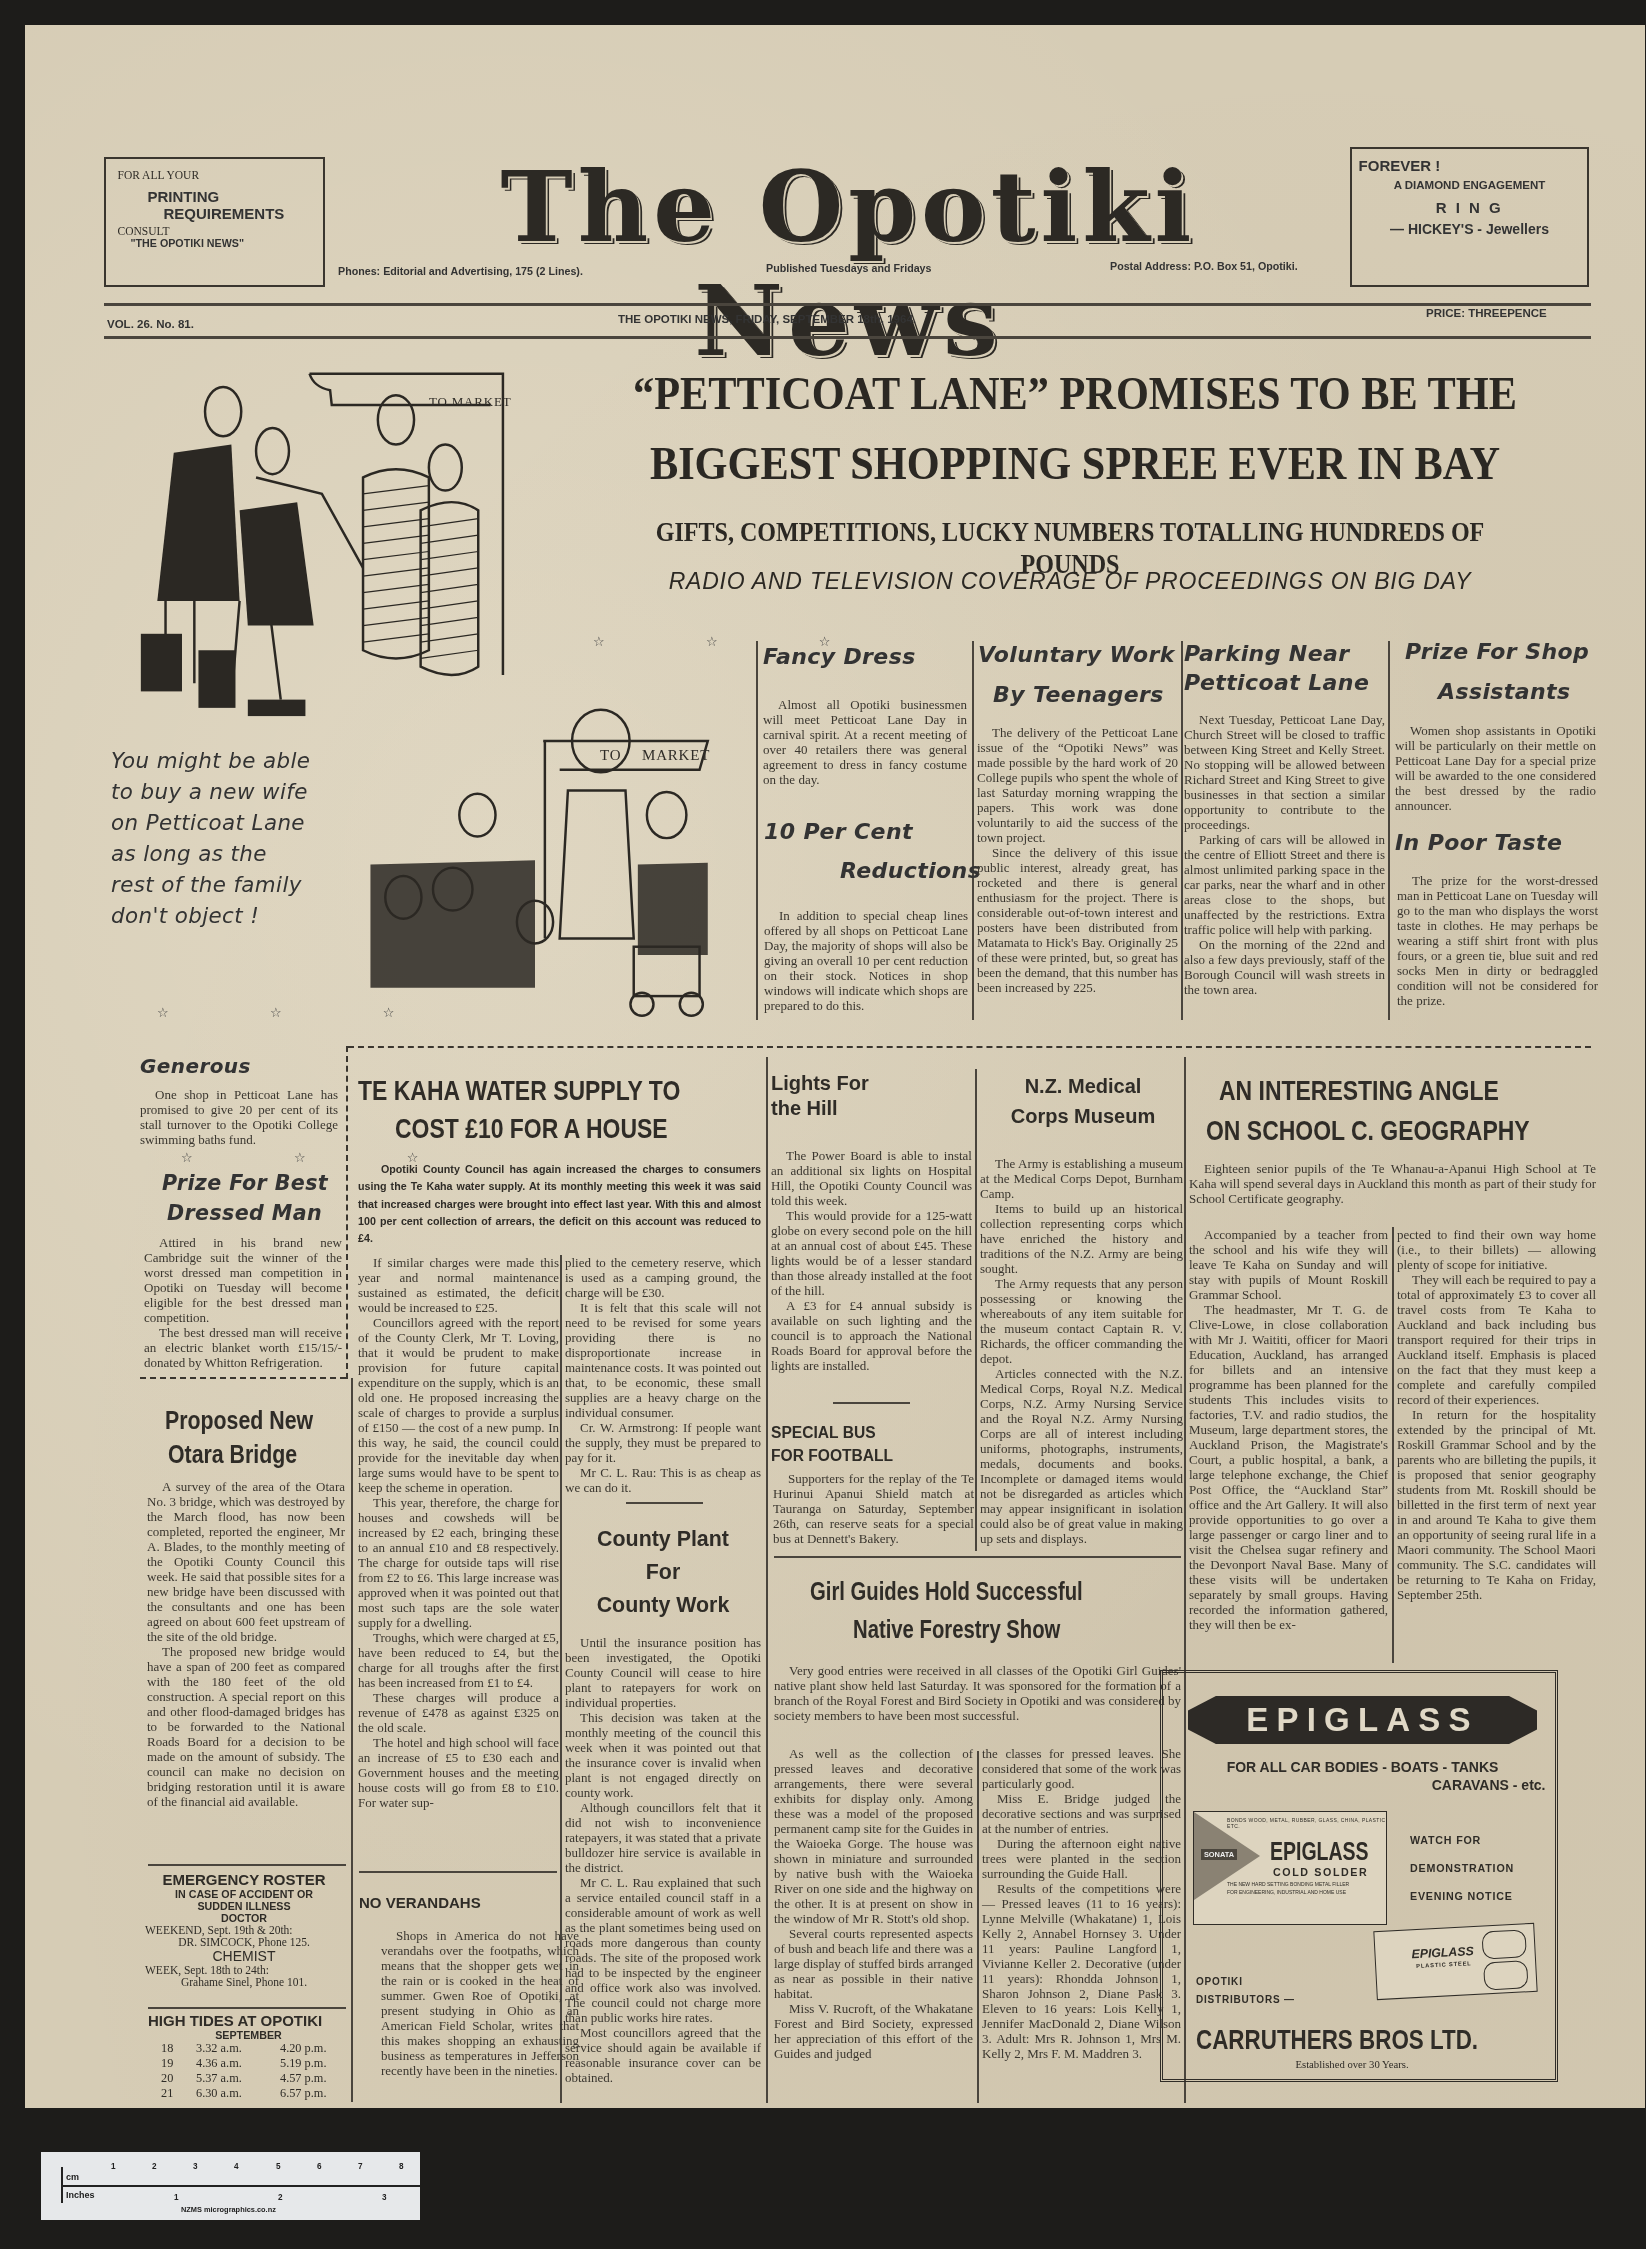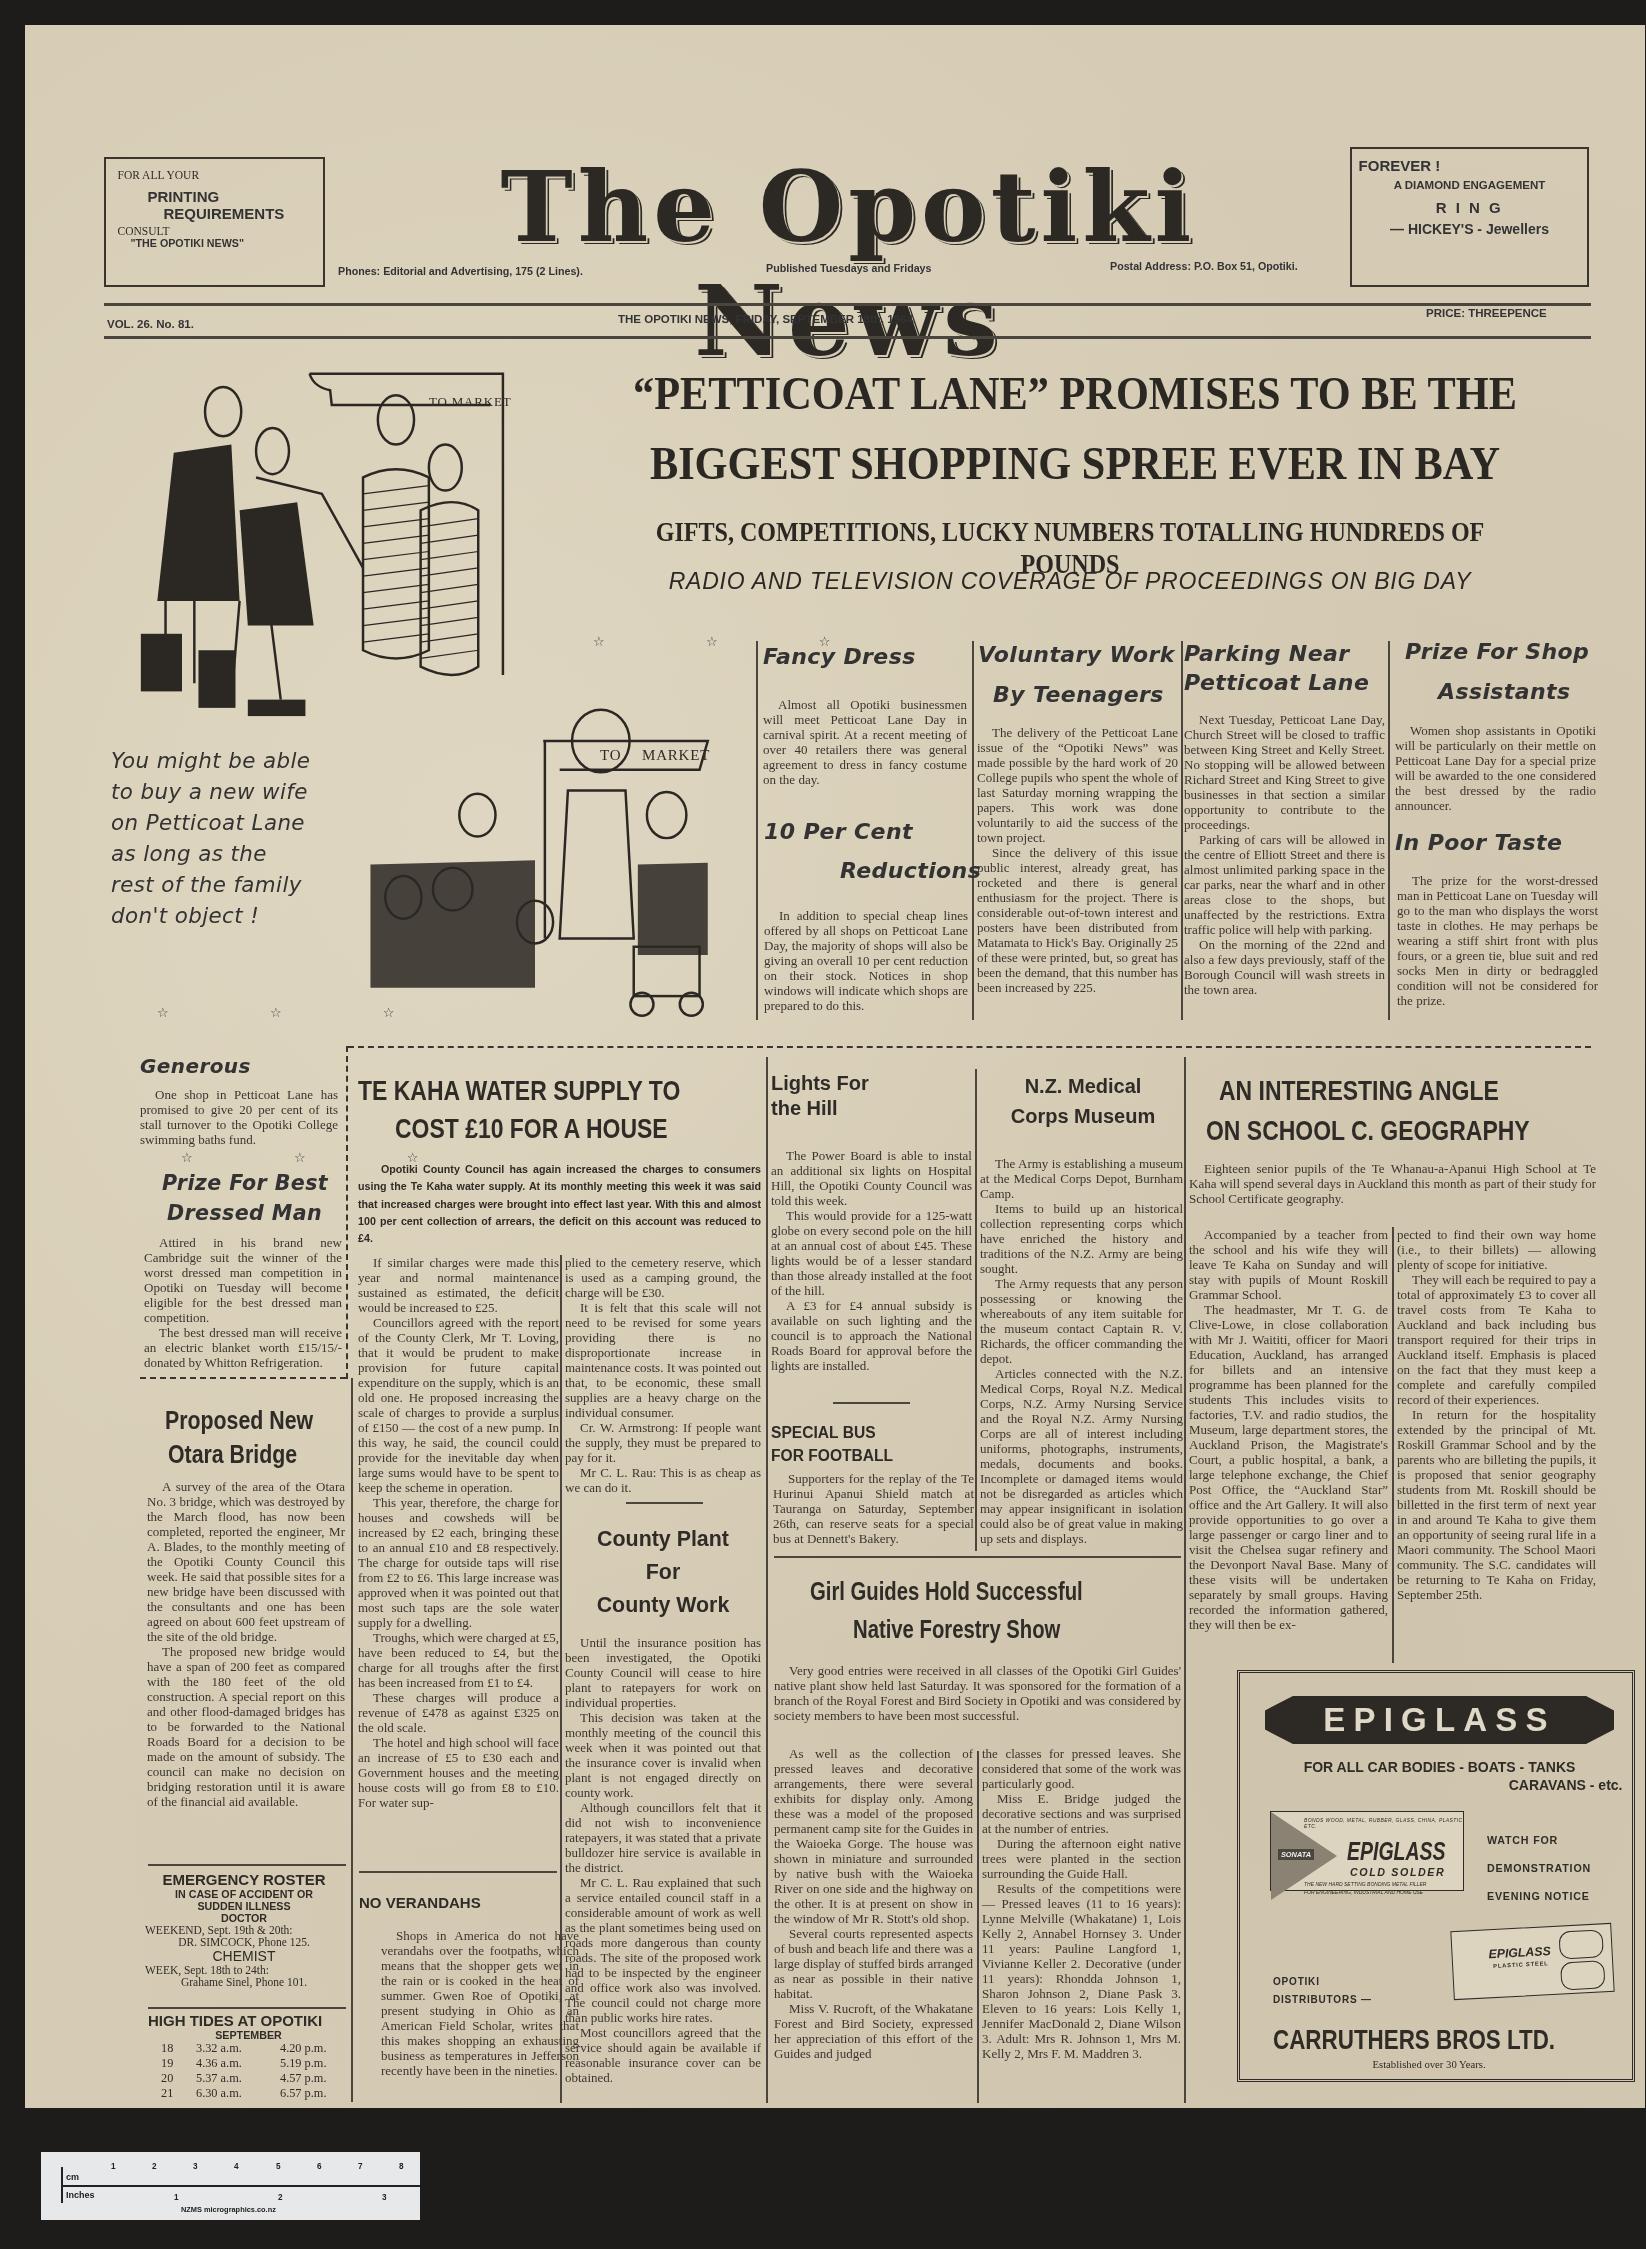--- a/index.html
+++ b/index.html
@@ -342,26 +342,26 @@
     <p>Accompanied by a teacher from the school and his wife they will leave Te Kaha on Sunday and will stay with pupils of Mount Roskill Grammar School.</p>
     <p>The headmaster, Mr T. G. de Clive-Lowe, in close collaboration with Mr J. Waititi, officer for Maori Education, Auckland, has arranged for billets and an intensive programme has been planned for the students This includes visits to factories, T.V. and radio studios, the Museum, large department stores, the Auckland Prison, the Magistrate's Court, a public hospital, a bank, a large telephone exchange, the Chief Post Office, the “Auckland Star” office and the Art Gallery. It will also provide opportunities to go over a large passenger or cargo liner and to visit the Chelsea sugar refinery and the Devonport Naval Base. Many of these visits will be undertaken separately by small groups. Having recorded the information gathered, they will then be ex-</p>
   </div>
   <div class="vrule" style="left:1367px;top:1202px;height:436px;"></div>
   <div class="abs body-text" style="left:1372px;top:1202px;width:199px;">
     <p style="text-indent:0">pected to find their own way home (i.e., to their billets) — allowing plenty of scope for initiative.</p>
     <p>They will each be required to pay a total of approximately £3 to cover all travel costs from Te Kaha to Auckland and back including bus transport required for their trips in Auckland itself. Emphasis is placed on the fact that they must keep a complete and carefully compiled record of their experiences.</p>
     <p>In return for the hospitality extended by the principal of Mt. Roskill Grammar School and by the parents who are billeting the pupils, it is proposed that senior geography students from Mt. Roskill should be billetted in the first term of next year in and around Te Kaha to give them an opportunity of seeing rural life in a Maori community. The School Maori community. The S.C. candidates will be returning to Te Kaha on Friday, September 25th.</p>
   </div>
 
-  <div class="ad-box" style="left:1212px;top:1645px;width:398px;height:412px;padding-left:40px;">
+  <div class="ad-box" style="left:1135px;top:1645px;width:398px;height:412px;padding-left:40px;">
     <div class="epiglass-banner" style="left:25px;top:23px;width:349px;height:48px;font-size:33px;line-height:48px;">EPIGLASS</div>
     <div class="abs sans" style="left:16.5px;top:86px;width:366px;text-align:center;font-size:14px;font-weight:bold;">FOR ALL CAR BODIES - BOATS - TANKS</div>
     <div class="abs sans" style="left:16.5px;top:104px;width:366px;text-align:right;font-size:14px;font-weight:bold;">CARAVANS - etc.</div>
 
-    <div class="abs" style="left:30px;top:138px;width:194px;height:80px;border:1.6px solid #2f2c27;background:#ddd4bf;font-style:italic;">
+    <div class="abs" style="left:30px;top:138px;width:194px;height:114px;border:1.6px solid #2f2c27;background:#ddd4bf;">
       <div class="abs sans" style="left:33px;top:5px;font-size:5px;letter-spacing:0.4px;">BONDS WOOD, METAL, RUBBER, GLASS, CHINA, PLASTIC ETC.</div>
       <div class="abs" style="left:0;top:0;width:0;height:0;border-top:44px solid transparent;border-bottom:44px solid transparent;border-left:66px solid #8a8273;"></div>
       <div class="abs sans" style="left:6.6px;top:37px;font-size:7.4px;font-weight:bold;color:#eee;background:#4a453d;padding:0.8px 3.3px;">SONATA</div>
       <div class="abs sans" style="left:76px;top:25px;font-size:25px;font-weight:bold;transform:scaleX(0.78);transform-origin:left;">EPIGLASS</div>
       <div class="abs sans" style="left:79px;top:54px;font-size:10.7px;font-weight:bold;letter-spacing:1.6px;">COLD SOLDER</div>
       <div class="abs sans" style="left:33px;top:69px;font-size:5px;">THE NEW HARD SETTING BONDING METAL FILLER</div>
       <div class="abs sans" style="left:33px;top:77px;font-size:5px;">FOR ENGINEERING, INDUSTRIAL AND HOME USE</div>
     </div>
 
     <div class="abs sans" style="left:247px;top:153px;font-size:10.7px;font-weight:bold;letter-spacing:0.8px;line-height:28px;">

